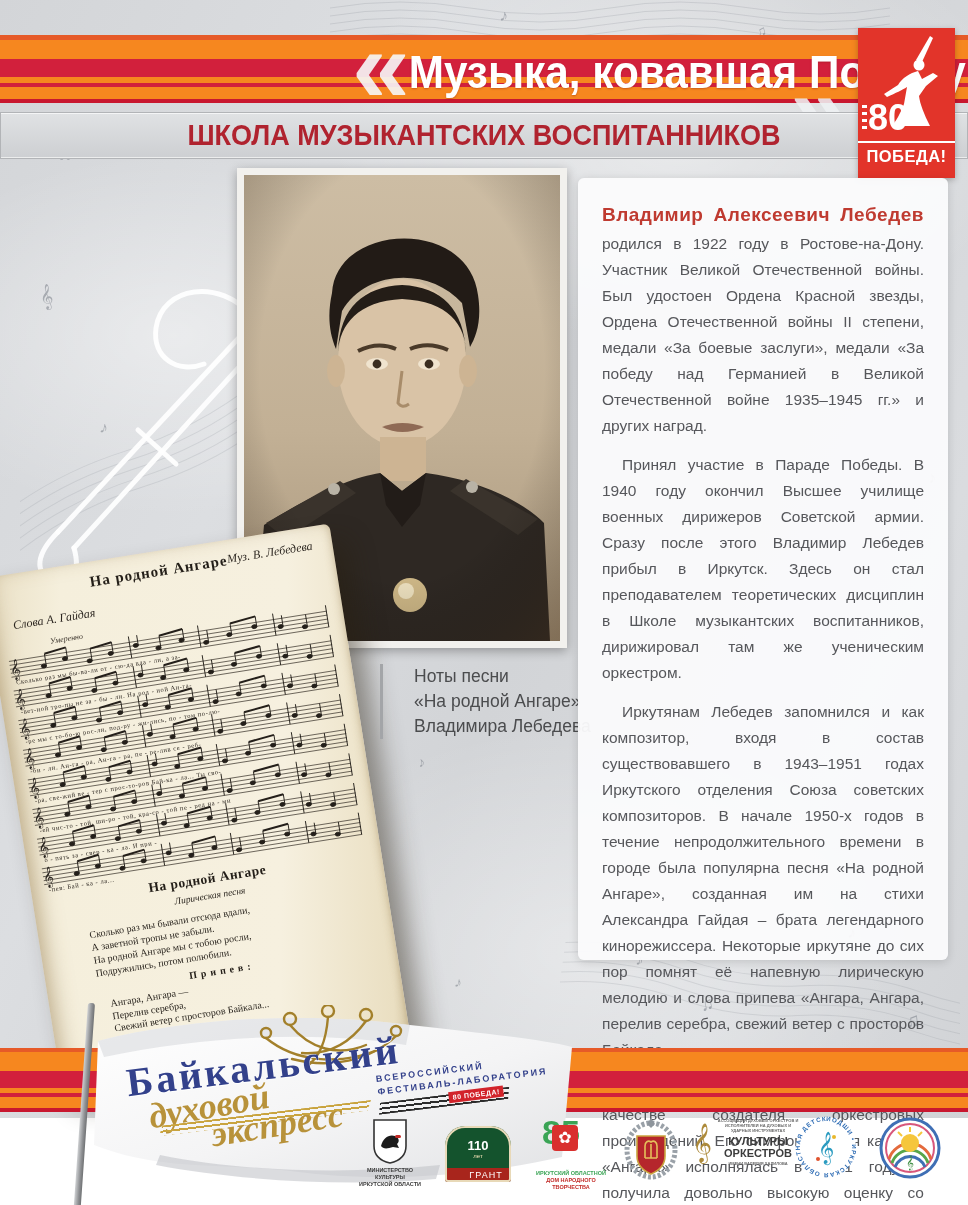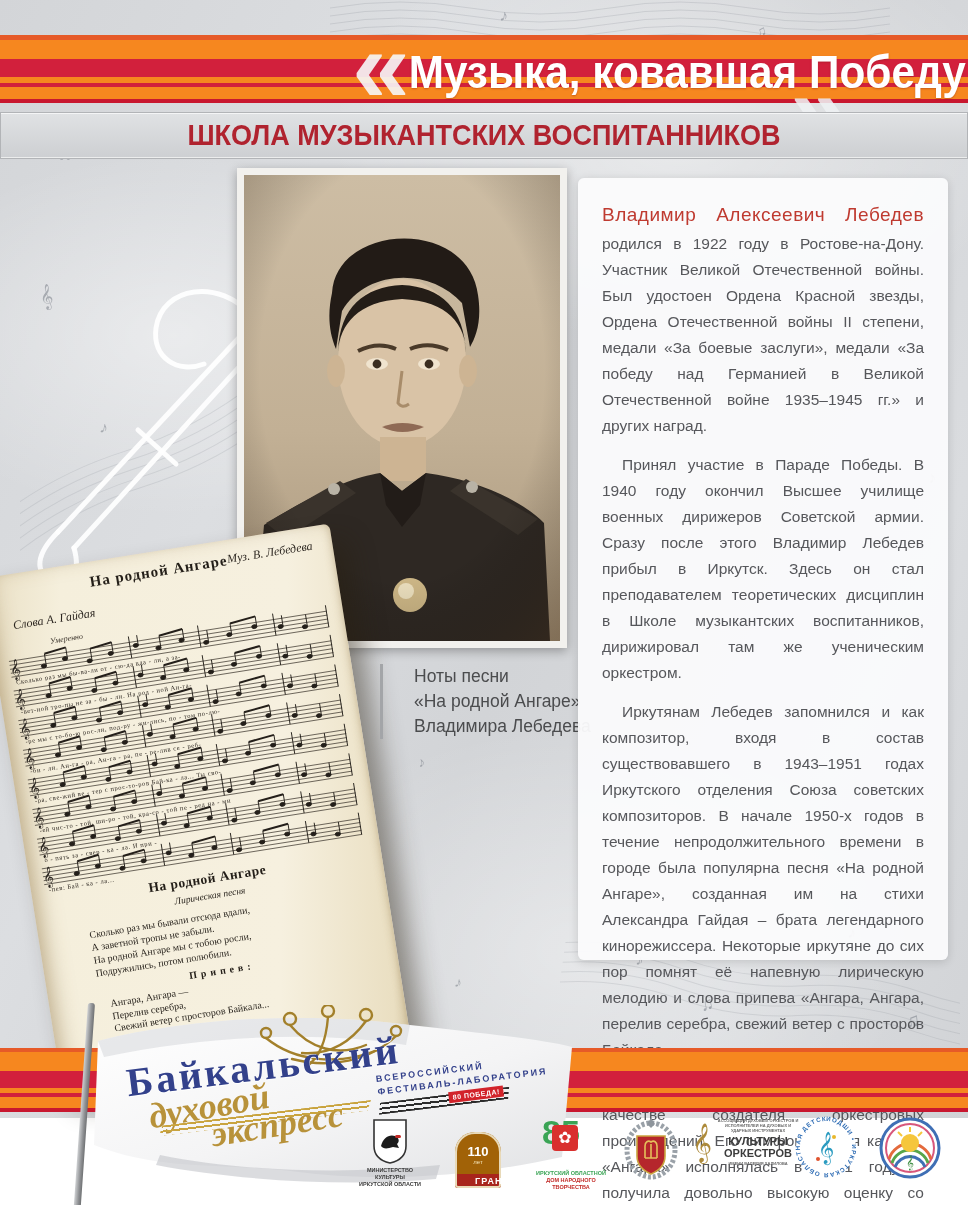--- a/index.html
+++ b/index.html
@@ -88,21 +88,21 @@
   .caption{left:380px;top:664px;width:200px;border-left:3px solid #a3a5a8;padding-left:31px;
       font-size:17.5px;line-height:25px;color:#4b4c4e;}
 
   
   .article{left:578px;top:178px;width:370px;height:782px;background:rgba(251,251,252,.95);
       border-radius:6px;box-shadow:0 2px 10px rgba(0,0,0,.14);box-sizing:border-box;
       padding:24px 24px 20px 24px;}
   .article p{margin:0 0 13px 0;font-size:15.5px;line-height:26px;color:#56575b;
       text-align:justify;text-indent:20px;}
   .article p.p-lead{text-indent:0;}
-  .lead-name{display:block;color:#bf3a30;font-weight:400;font-size:19px;letter-spacing:.5px;
+  .lead-name{display:block;color:#bf3a30;font-weight:700;font-size:19px;letter-spacing:.5px;
       text-align:justify;text-align-last:justify;margin-bottom:3px;}
 
   
   .flag{left:40px;top:995px;width:540px;height:210px;}
   .flag-pole{position:absolute;left:48px;top:8px;width:7px;height:215px;
       background:linear-gradient(90deg,#cfd1d3,#8f9194 60%,#6f7173);
       transform:rotate(4deg);transform-origin:top center;border-radius:3px;}
   .flag-texts{position:absolute;left:88px;top:38px;width:430px;transform:rotate(-7deg);}
   .flag-title{font-family:"Liberation Serif",serif;font-weight:bold;font-size:40px;
       letter-spacing:3px;color:#33418b;text-shadow:0 1px 0 #fff;}
@@ -119,25 +119,25 @@
       font-size:7px;font-weight:bold;padding:2px 4px;letter-spacing:.5px;}
   .flag-flourish{position:absolute;left:120px;top:118px;width:210px;height:10px;
       background:repeating-linear-gradient(180deg,#c9a43f 0 2px,transparent 2px 5px);
       transform:rotate(-7deg) skewX(-25deg);}
 
   
   .logo{text-align:center;color:#3b3b3b;}
   .logo .cap{font-size:5.5px;font-weight:bold;line-height:7px;margin-top:3px;}
   .logo-ministry{left:352px;top:1118px;width:76px;}
   .logo-grant{left:442px;top:1115px;width:72px;}
-  .grant-arch{margin:17px auto;width:46px;height:56px;background:#a16207;border-radius:20px 20px 3px 3px;
+  .grant-arch{margin:11px auto;width:66px;height:56px;background:#14532d;border-radius:20px 20px 3px 3px;
       position:relative;box-shadow:inset 0 0 0 2px #e8d9b8, inset 0 -14px 0 #a8251c;}
   .grant-arch .n{position:absolute;left:0;top:12px;width:100%;color:#fff;font-weight:800;font-size:13px;}
   .grant-arch .l{position:absolute;left:0;top:27px;width:100%;color:#f3e2b5;font-size:6px;}
-  .grant-arch .g{position:absolute;left:14px;bottom:2px;width:100%;color:#fff;font-weight:700;font-size:9px;letter-spacing:1px;}
+  .grant-arch .g{position:absolute;left:8px;bottom:2px;width:100%;color:#fff;font-weight:400;font-size:9px;letter-spacing:1px;}
   .logo-dom{left:528px;top:1115px;width:86px;}
   .dom-mark{position:relative;height:52px;}
   .dom-85{position:absolute;left:14px;top:0;font-size:34px;font-weight:800;color:#3aa455;line-height:1;}
   .dom-sq{position:absolute;left:24px;top:10px;width:26px;height:26px;background:#d9302e;border-radius:4px;
       color:#fff;font-size:16px;line-height:26px;text-align:center;}
   .dom-cap1{color:#3aa455;}
   .dom-cap2{color:#c22a26;}
   .logo-military{left:620px;top:1116px;width:62px;}
   .logo-dukhovoe{left:692px;top:1118px;width:108px;}
   .duh-row{display:flex;align-items:center;justify-content:center;gap:4px;}
@@ -215,20 +215,32 @@
   <span class="abs note-dec" style="left:252px;top:945px;font-size:26px;transform:rotate(-4deg);">𝄞</span>
 
   <div class="abs stripes band-top"></div>
   <div class="abs quote quote-open">«</div>
   <div class="abs main-title">Музыка, ковавшая Победу</div>
   <div class="abs quote quote-close">»</div>
 
   <div class="abs subtitle-bar"></div>
   <div class="abs subtitle-text">ШКОЛА МУЗЫКАНТСКИХ ВОСПИТАННИКОВ</div>
 
+  <div class="abs badge80">
+    <svg class="abs" style="left:14px;top:6px;" width="70" height="92" viewBox="0 0 70 92">
+      <g fill="#ffffff">
+        <path d="M44 26 L58 2 L61 4 L50 28 Z"></path>
+        <circle cx="47" cy="31" r="5.5"></circle>
+        <path d="M46 37 C38 39 30 44 26 51 L12 60 L15 63 C24 59 30 56 35 53 L32 70 C28 80 24 87 20 92 L58 92 C52 80 48 70 47 62 L54 52 66 42 61 39 50 45 Z"></path>
+      </g>
+    </svg>
+    <div class="num-lines"></div>
+    <div class="num">80</div>
+    <div class="lbl">ПОБЕДА!</div>
+  </div>
 
   <div class="abs portrait">
     <svg class="svg-block" width="316" height="466" viewBox="0 0 316 466">
       <defs>
         <linearGradient id="sep" x1="0" y1="0" x2="0" y2="1">
           <stop offset="0" stop-color="#cdbda4"></stop>
             <stop offset=".55" stop-color="#c2b095"></stop>
             <stop offset="1" stop-color="#a8967c"></stop>
         </linearGradient>
         <radialGradient id="vig" cx=".5" cy=".42" r=".75">

